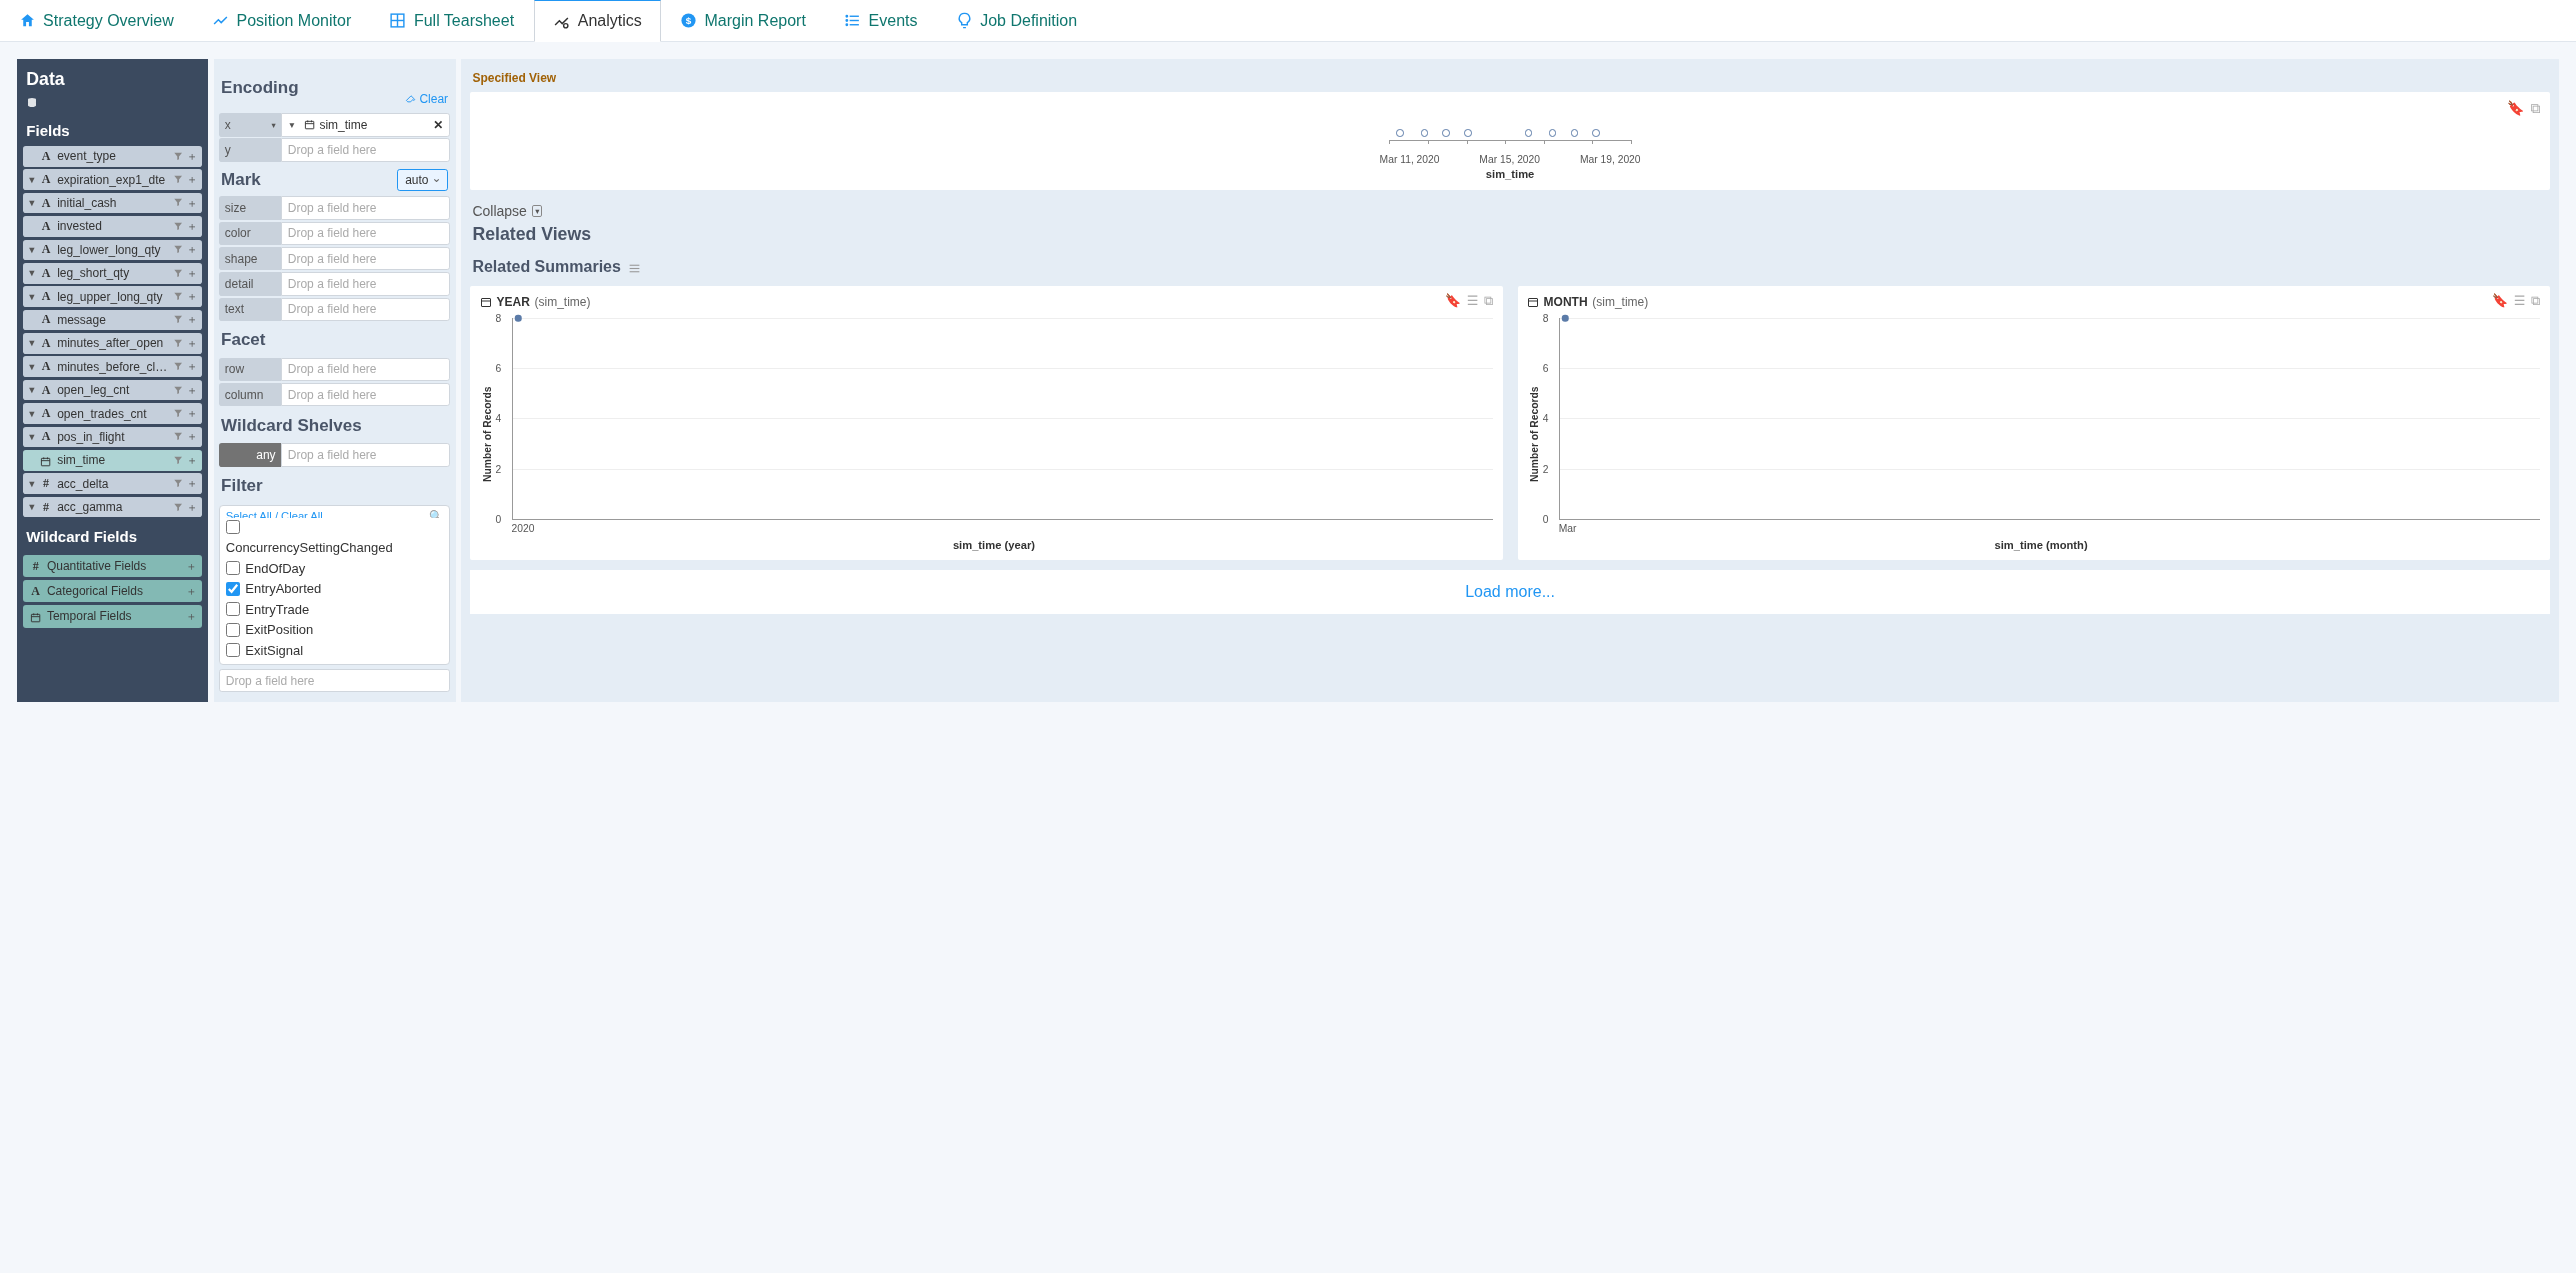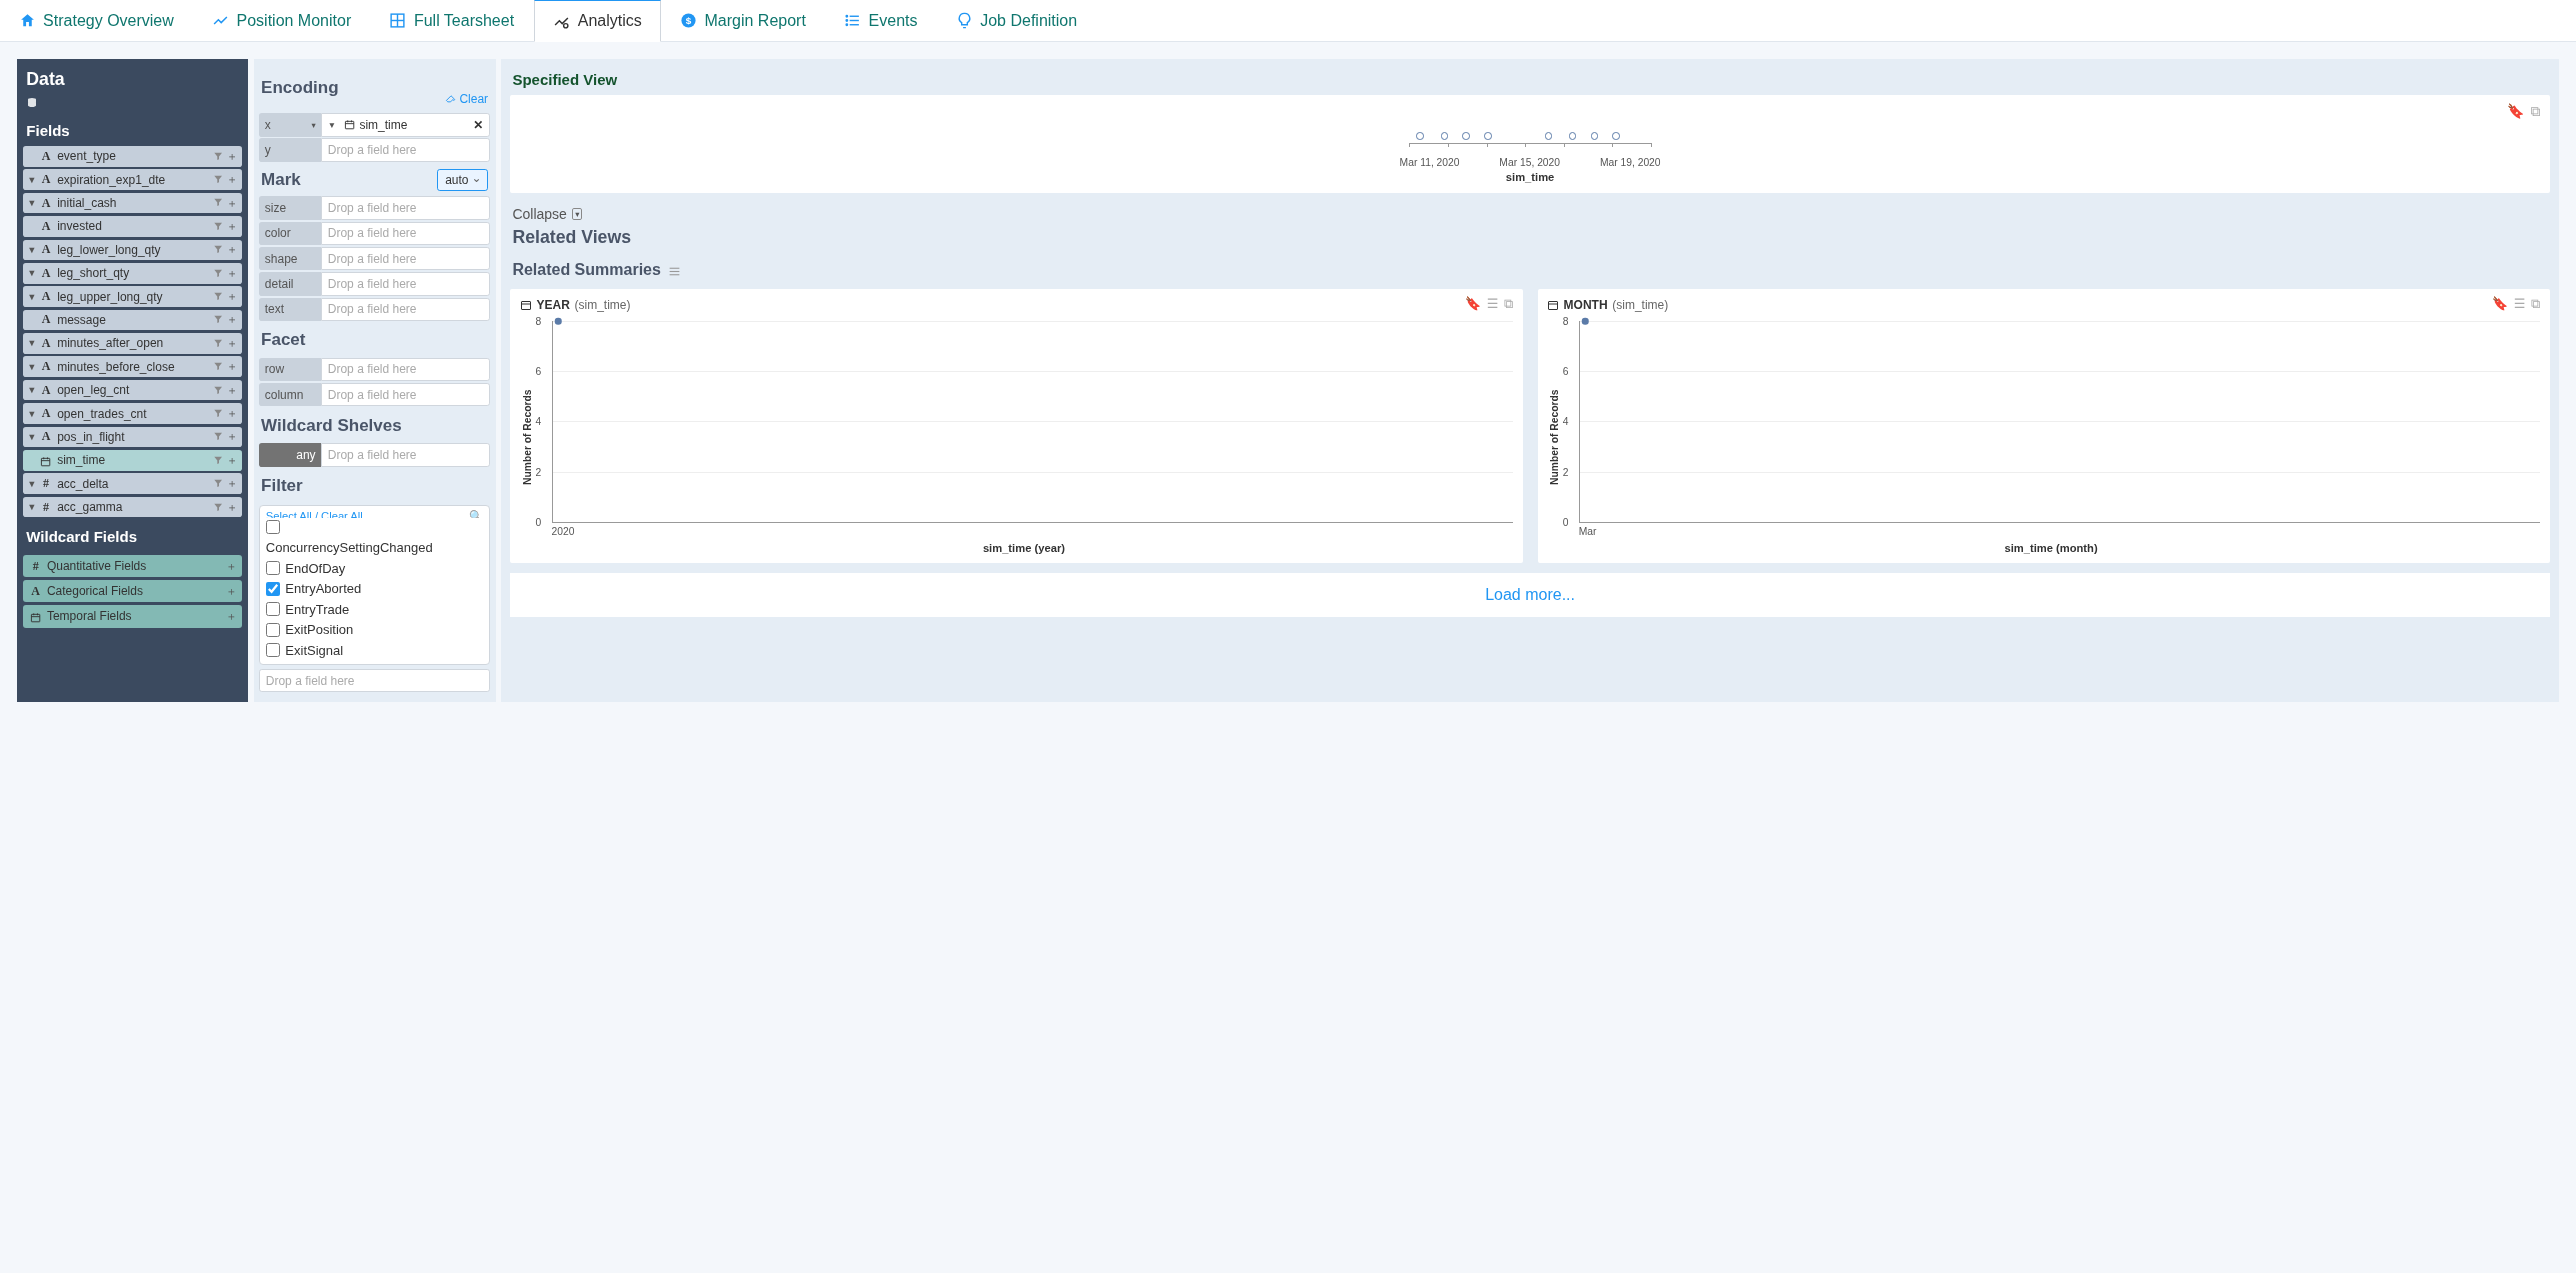--- a/index.html
+++ b/index.html
@@ -6,21 +6,21 @@
 body { font-family: -apple-system, BlinkMacSystemFont, "Segoe UI", Helvetica, Arial, sans-serif; background: #f4f7fb; font-size: 13px; color: #333; }
 
 
 .tabs { display: flex; background: #fff; border-bottom: 0.9px solid #e0e6ed; }
 .tab { display: flex; align-items: center; gap: 7.5px; padding: 11.2px 18.6px; color: #0f766e; cursor: pointer; border-right: 0.9px solid transparent; font-size: 16px; }
 .tab.active { color: #333; border: 0.9px solid #d0d6dd; border-bottom: 0.9px solid #fff; border-top: 1.9px solid #2196f3; margin-bottom: -0.9px; background: #fff; }
 .tab-icon { width: 17px; height: 17px; }
 
 
 .main { display: flex; padding: 17px; gap: 5.6px; }
-.col-data { width: 231px; background: #3b4a5f; color: #fff; }
+.col-data { width: 191px; background: #3b4a5f; color: #fff; }
 .col-encode { width: 242px; background: #e5edf5; padding: 7.5px 5.6px; }
 .col-view { flex: 1; background: #e5edf5; padding: 9.3px 9.3px 0 9.3px; }
 
 
 .data-header { padding: 9.3px 9.3px 5.6px 9.3px; }
 .data-title { font-size: 17.7px; font-weight: 600; }
 .data-db-icon { margin-top: 5.6px; font-size: 12px; opacity: 0.85; }
 .section-label { padding: 7.5px 9.3px 3.7px 9.3px; font-size: 15px; font-weight: 600; }
 .fields-container { max-height: 410px; overflow: hidden; padding: 0 5.6px; }
 .field-pill { display: flex; align-items: center; background: #c5cfdb; color: #333; border-radius: 2.8px; margin: 2.8px 0; padding: 2.8px 4.7px; font-size: 12px; }
@@ -51,21 +51,21 @@
 .mark-select { border: 0.9px solid #2196f3; background: #eaf4ff; padding: 2.8px 18.6px 2.8px 7.5px; font-size: 12px; border-radius: 2.8px; color: #333; position: relative; }
 .mark-select::after { content: "⌄"; position: absolute; right: 5.6px; top: 0.9px; color: #666; }
 .filter-box { background: #fff; border: 0.9px solid #d0d6dd; border-radius: 4px; padding: 3.7px; margin-top: 3.7px; }
 .filter-top { color: #2196f3; font-size: 11.2px; padding: 0 1.9px 1.9px 1.9px; display: flex; justify-content: space-between; overflow: hidden; height: 7.5px; }
 .filter-list { max-height: 145px; overflow: hidden; }
 .filter-item { display: flex; align-items: center; gap: 5.6px; padding: 2.8px 1.9px; font-size: 13px; }
 .filter-item input[type=checkbox] { width: 14px; height: 14px; accent-color: #2196f3; }
 .filter-drop { margin-top: 3.7px; }
 
 
-.view-title { font-size: 15px; font-weight: 600; color: #14532d; padding: 1.9px 0 7.5px 1.9px; }
+.view-title { font-size: 12px; font-weight: 600; color: #a16207; padding: 1.9px 0 7.5px 1.9px; }
 .spec-card { background: #fff; border-radius: 1.9px; padding: 9.3px; position: relative; }
 .spec-actions { position: absolute; top: 7.5px; right: 9.3px; color: #aaa; display: flex; gap: 5.6px; font-size: 14px; }
 .spec-chart { display: flex; flex-direction: column; align-items: center; padding: 28px 0 0 0; }
 .axis-line { position: relative; height: 22.4px; width: 242px; }
 .tick-circle { position: absolute; top: 0; width: 7.5px; height: 7.5px; border: 1.4px solid #5b7ba8; border-radius: 50%; background: #fff; }
 .axis-baseline { position: absolute; top: 10.3px; left: 0; right: 0; border-top: 0.9px solid #999; }
 .tick-line { position: absolute; top: 10.3px; width: 0.9px; height: 4.7px; background: #999; }
 .axis-labels { display: flex; justify-content: space-between; width: 261px; font-size: 10.3px; color: #555; margin-top: 1.9px; }
 .axis-title { font-size: 11.2px; font-weight: 600; margin-top: 3.7px; }
 

